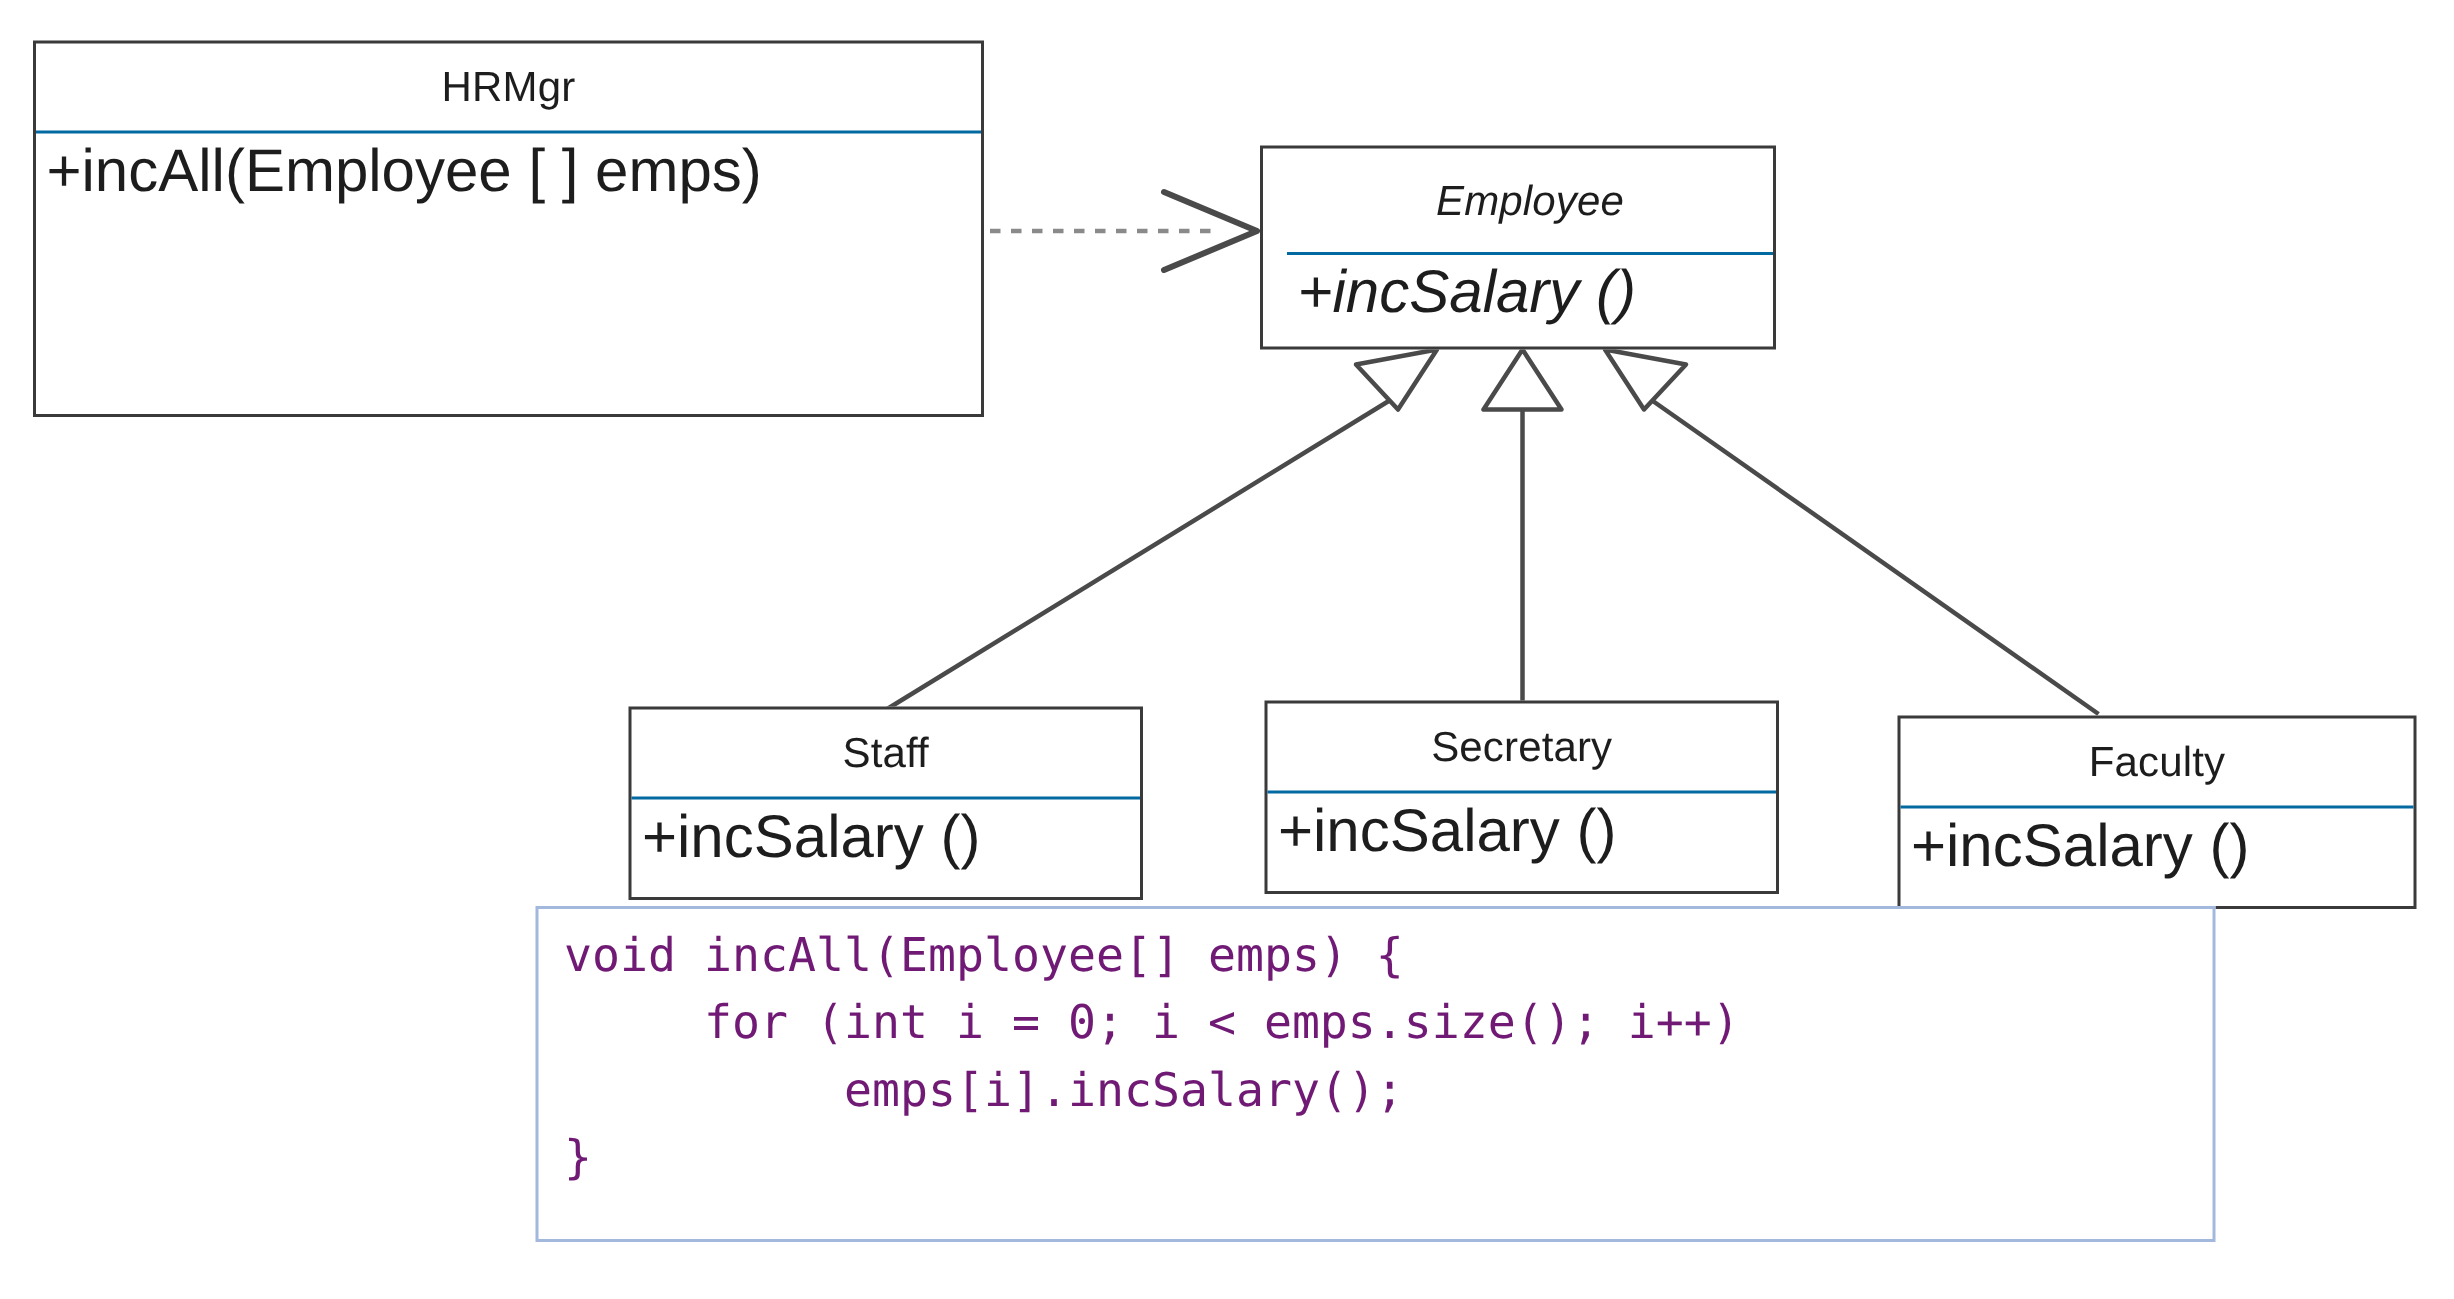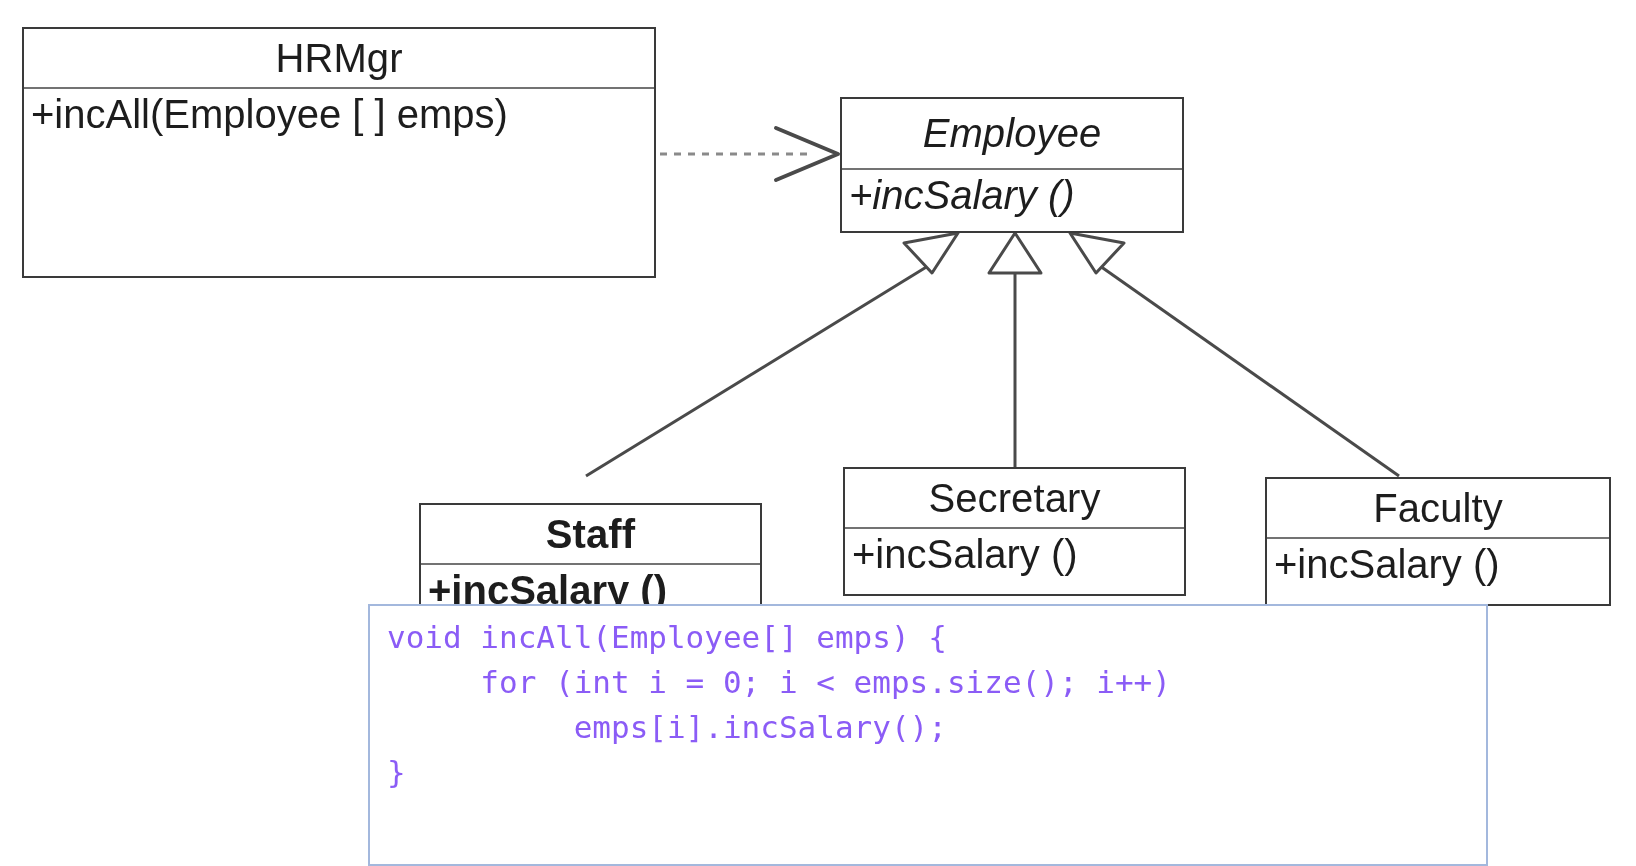--- a/index.html
+++ b/index.html
@@ -31,65 +31,65 @@
     border: 2px solid #3a3a3a;
     background: #ffffff;
     display: flex;
     flex-direction: column;
   }
   .uml-name {
     box-sizing: border-box;
     display: flex;
     align-items: center;
     justify-content: center;
-    border-bottom: 2px solid #737373;
-    font-size: 40px;
+    border-bottom: 2px solid #0369a1;
+    font-size: 28px;
     color: #1d1d1d;
     letter-spacing: 0.1px;
     white-space: nowrap;
   }
   .uml-ops {
     box-sizing: border-box;
     flex: 1 1 auto;
     padding-left: 7px;
     padding-top: 3px;
     font-size: 40px;
     color: #1d1d1d;
     white-space: nowrap;
   }
   .abstract .uml-name,
   .abstract .uml-ops {
     font-style: italic;
   }
   
   #cls-hrmgr      { left: 22px;   top: 27px;  width: 634px; height: 251px; }
   #cls-hrmgr  .uml-name { height: 60px; }
-  #cls-employee   { left: 840px;  top: 97px;  width: 344px; height: 136px; }
+  #cls-employee   { left: 840px;  top: 97px;  width: 344px; height: 136px; padding-left: 16px; }
   #cls-employee .uml-name { height: 71px; }
-  #cls-staff      { left: 419px;  top: 503px; width: 343px; height: 129px; font-weight: bold; }
+  #cls-staff      { left: 419px;  top: 471px; width: 343px; height: 129px; }
   #cls-secretary  { left: 843px;  top: 467px; width: 343px; height: 129px; }
   #cls-faculty    { left: 1265px; top: 477px; width: 346px; height: 129px; }
   #cls-staff .uml-name,
   #cls-secretary .uml-name,
   #cls-faculty .uml-name { height: 60px; }
 
   #code-box {
     position: absolute;
-    left: 368px;
+    left: 357px;
     top: 604px;
     width: 1120px;
-    height: 262px;
+    height: 224px;
     box-sizing: border-box;
     border: 2px solid #a3b8dd;
     background: #ffffff;
     padding: 9px 0 0 17px;
     font-family: "DejaVu Sans Mono", "Liberation Mono", monospace;
     font-size: 31px;
     line-height: 45px;
-    color: #8b5cf6;
+    color: #701a75;
     white-space: pre;
     overflow: hidden;
   }
 </style>
 </head>
 <body>
 
 <div id="canvas">
 
   <svg class="edges" viewBox="0 0 1636 866" xmlns="http://www.w3.org/2000/svg">

